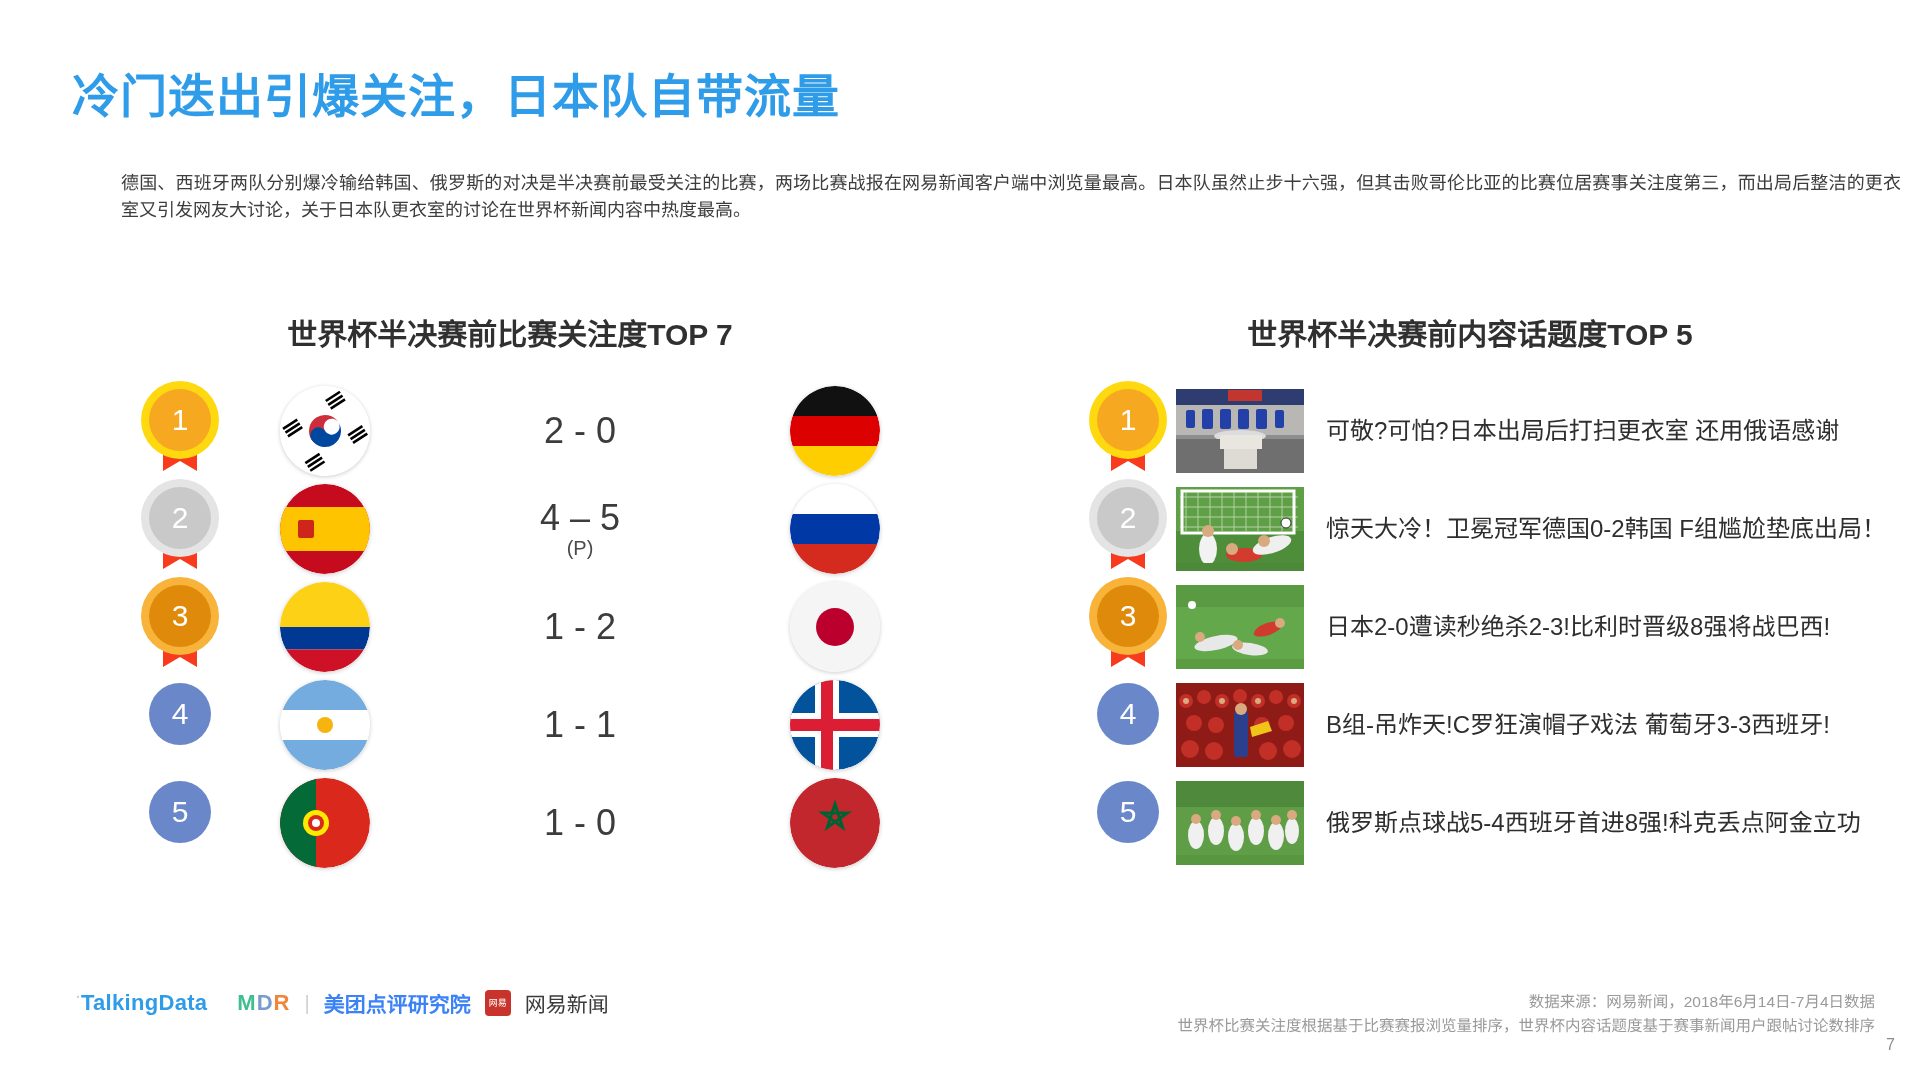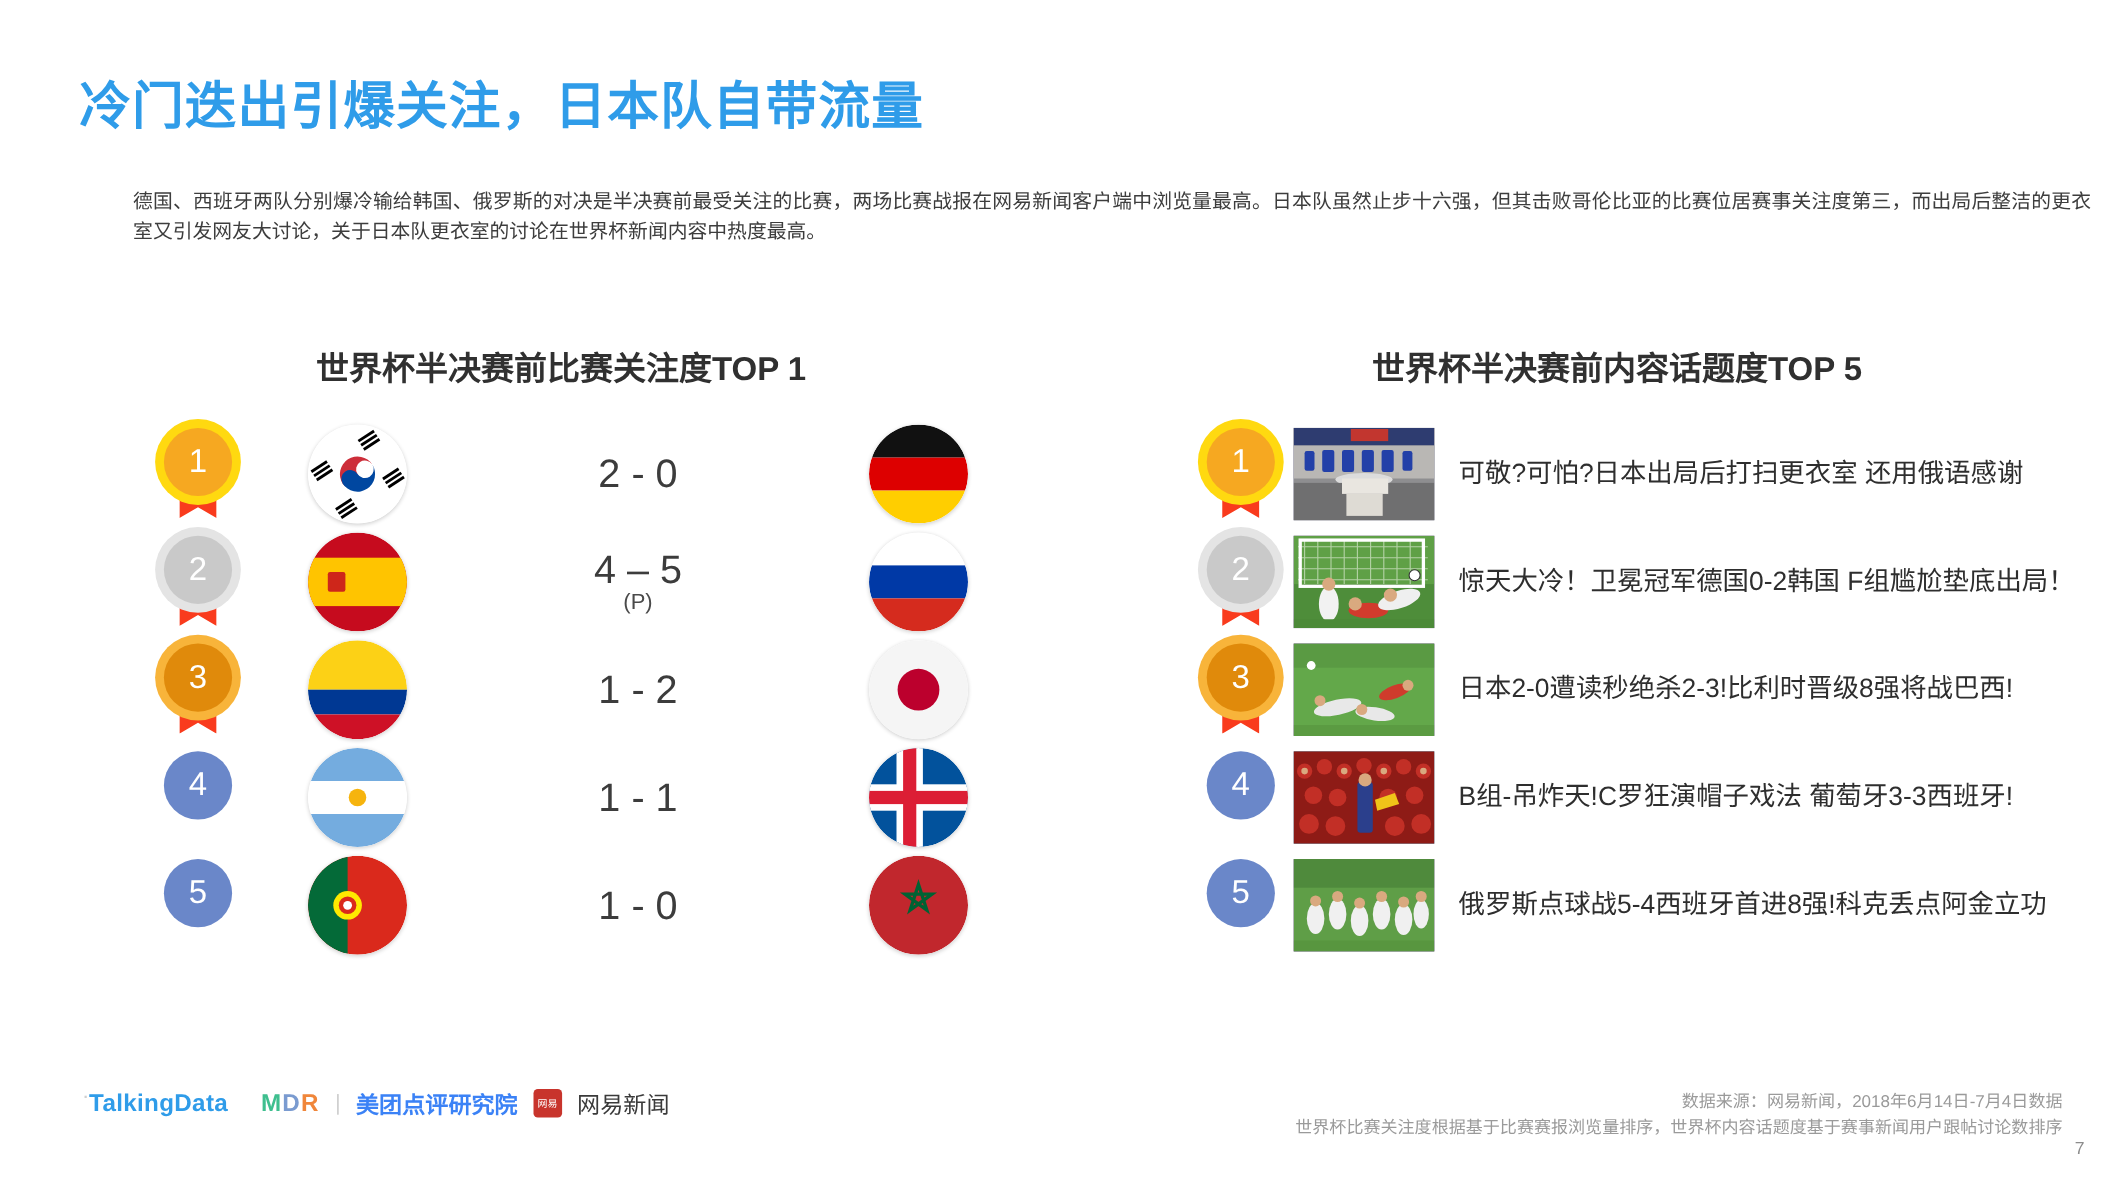--- a/index.html
+++ b/index.html
@@ -117,21 +117,21 @@
   .logo-ne { font-size: 21px; color:#3a3a3a; }
 </style>
 </head>
 <body>
 
 <div class="slide">
 
   <div class="headline">冷门迭出引爆关注，日本队自带流量</div>
   <div class="lede">德国、西班牙两队分别爆冷输给韩国、俄罗斯的对决是半决赛前最受关注的比赛，两场比赛战报在网易新闻客户端中浏览量最高。日本队虽然止步十六强，但其击败哥伦比亚的比赛位居赛事关注度第三，而出局后整洁的更衣室又引发网友大讨论，关于日本队更衣室的讨论在世界杯新闻内容中热度最高。</div>
 
-  <div class="col-title left">世界杯半决赛前比赛关注度TOP 1</div>
+  <div class="col-title left">世界杯半决赛前比赛关注度TOP 7</div>
   <div class="col-title right">世界杯半决赛前内容话题度TOP 5</div>
 
   <div class="match-list" id="match-list">
       <div class="match-row">
         <div class="rank-cell">
           <div class="medal gold">
             <div class="ribbon"></div>
             <div class="disc">1</div>
           </div>
         </div>

